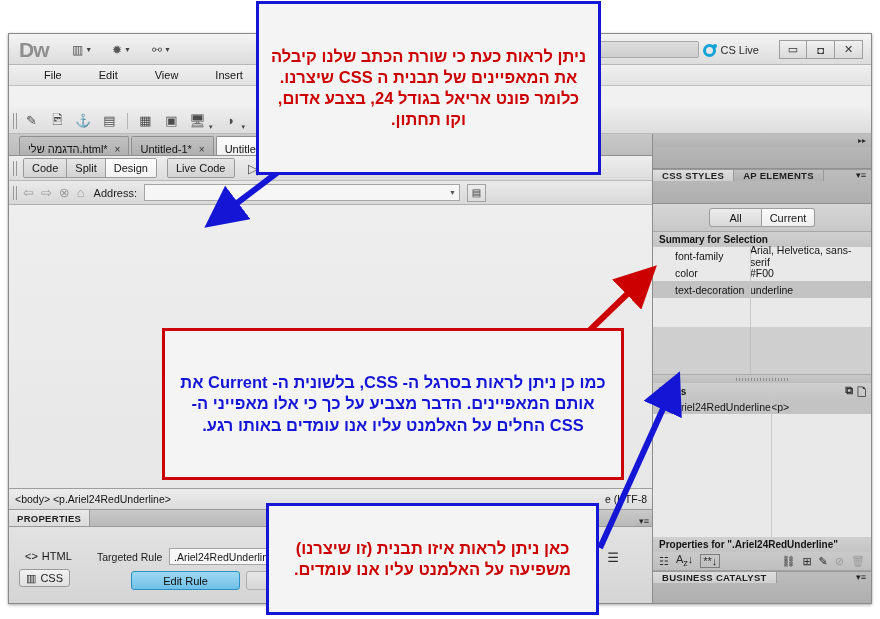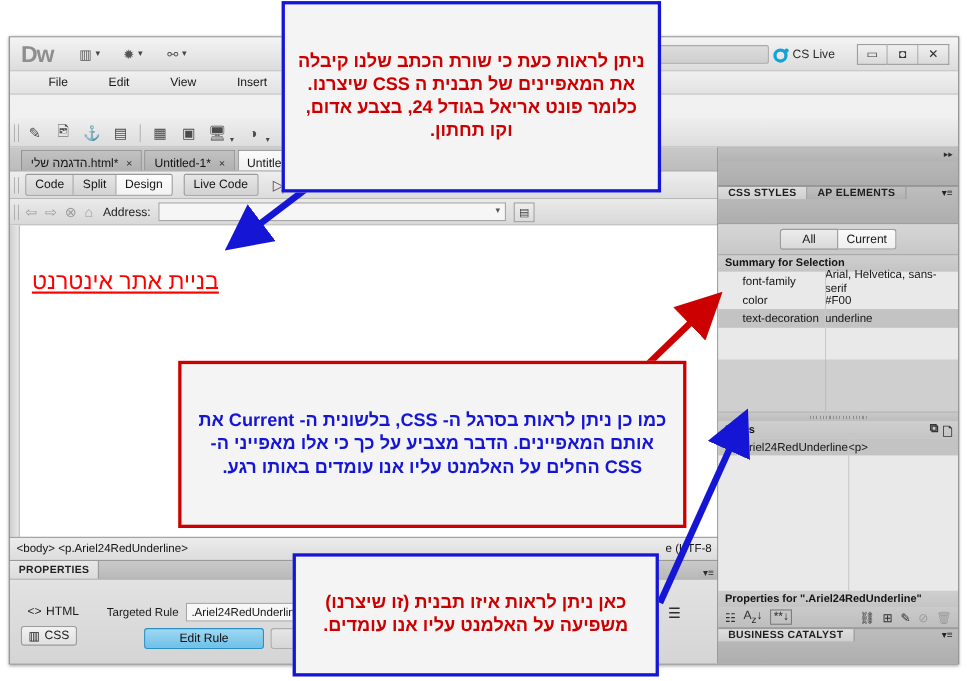--- a/index.html
+++ b/index.html
@@ -491,24 +491,20 @@
     <span class="nav-ic">⇨</span>
     <span class="nav-ic">⊗</span>
     <span class="nav-ic">⌂</span>
     <span class="addr-label">Address:</span>
     <div class="addr-input">
       <span class="dd">▼</span>
     </div>
     <div class="addr-btn">▤</div>
   </div>
 
-  <div class="canvas">
-    <div class="lgutter"></div>
-    <div class="canvas-link">בניית אתר אינטרנט</div>
-  </div>
 
   <div class="statusbar">
     <span>&lt;body&gt; &lt;p.Ariel24RedUnderline&gt;</span>
     <span>e (UTF-8</span>
   </div>
 
   <div class="propspanel">
     <div class="props-tabbar">
       <div class="props-tab">PROPERTIES</div>
       <div class="props-fill"></div>

